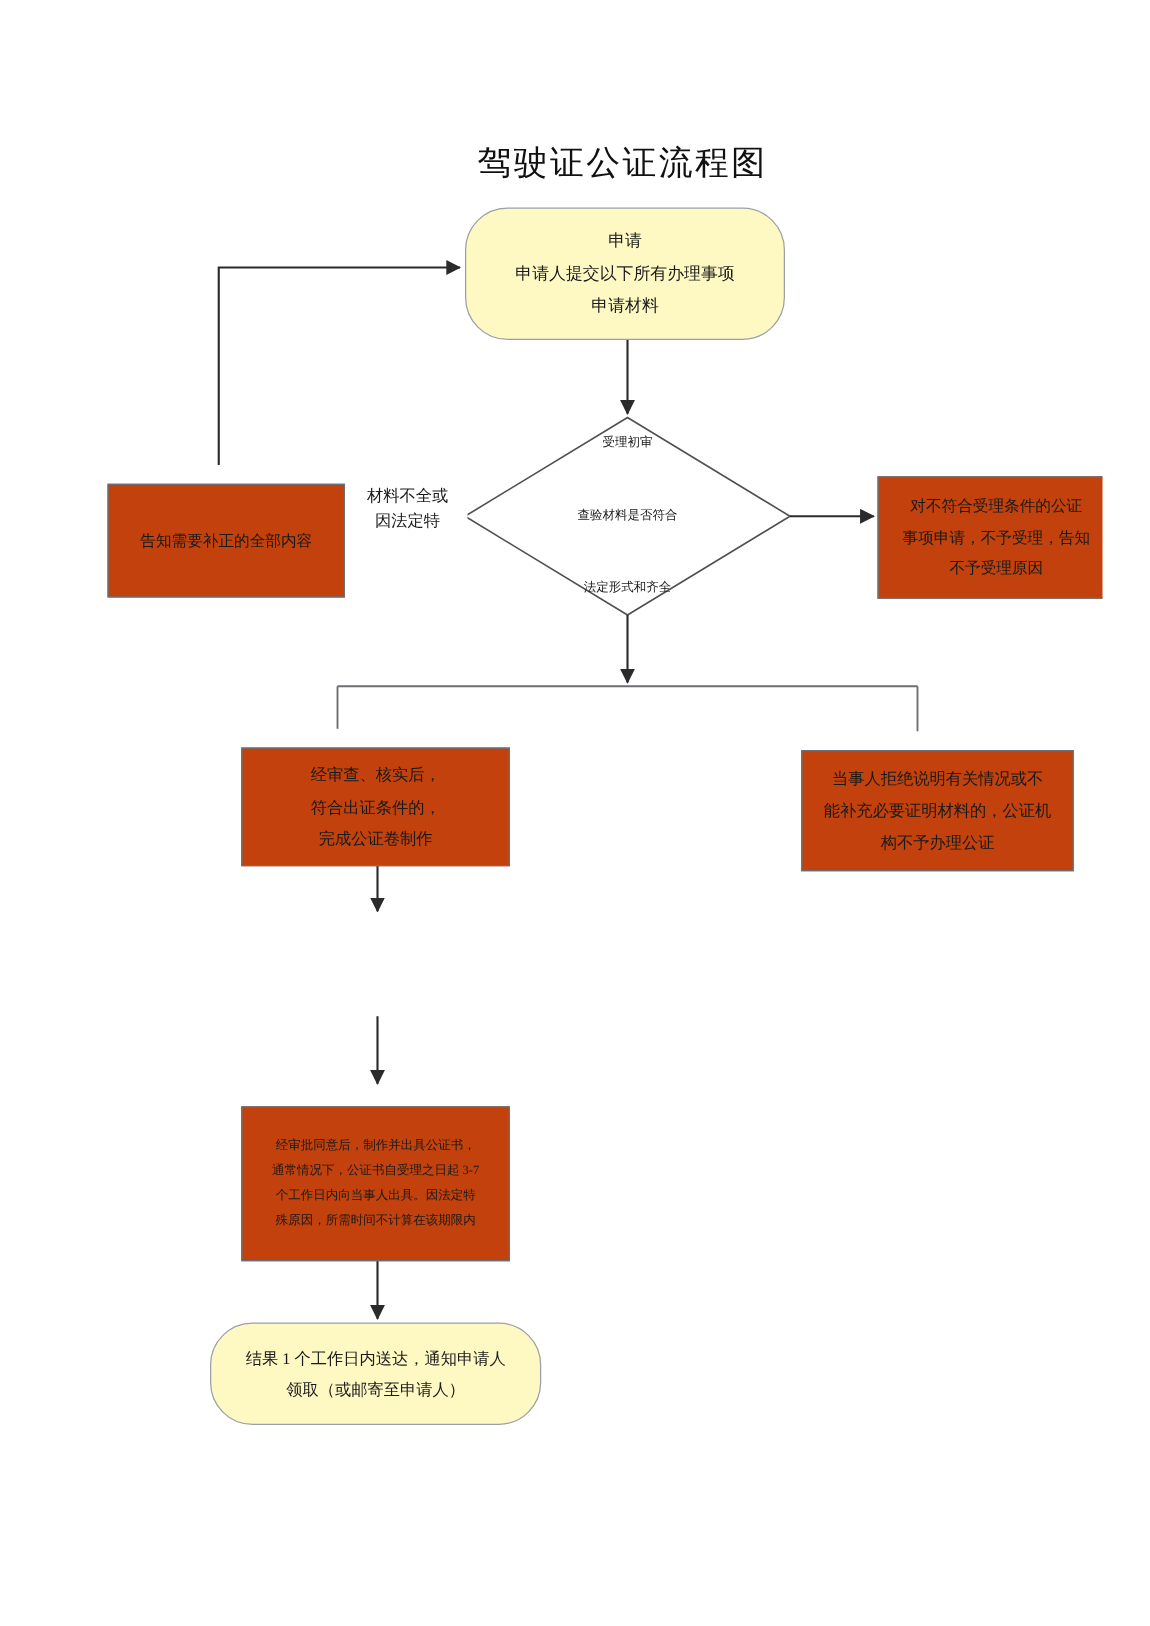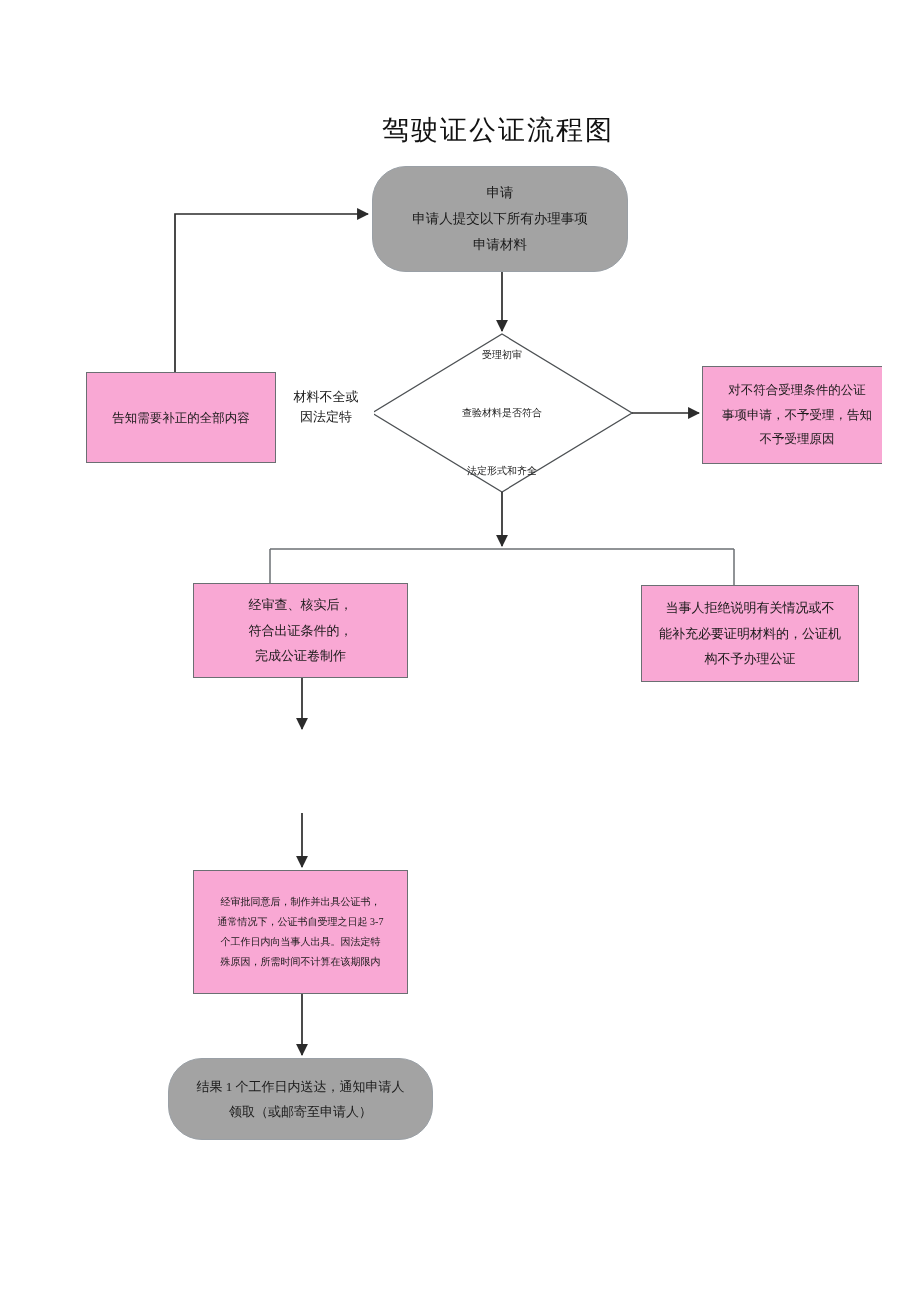--- a/index.html
+++ b/index.html
@@ -55,27 +55,28 @@
     font-weight: 400;
     letter-spacing: 2px;
     color: #111;
     z-index: 4;
   }
 
   
   .rounded {
     border: 1.2px solid #9aa0a6;
     border-radius: 34px;
-    background: #a3a3a3;
+    background: #fef9c3;
   }
 
   
   .rect {
     border: 1.2px solid #6b6f73;
-    background: #f9a8d4;
+    background: #c2410c;
+    margin-top: 15px;
   }
 
   
   #node-start {
     left: 334px;  top: 166px;  width: 256px; height: 106px;
     font-size: 13.5px;
     line-height: 1.95;
   }
   #node-notify-supplement {
     left: 48px;   top: 372px;  width: 190px; height: 91px;

